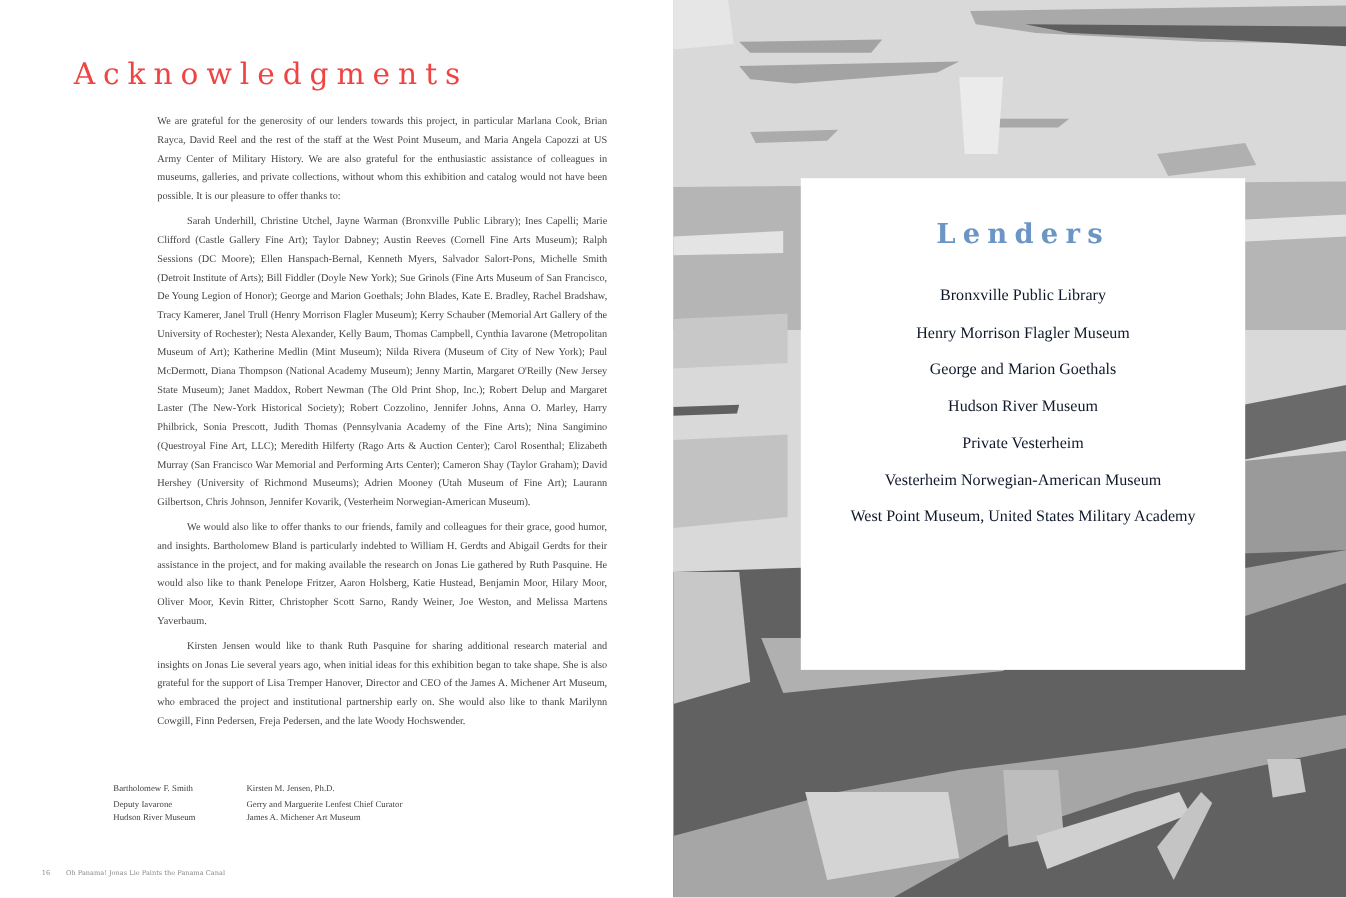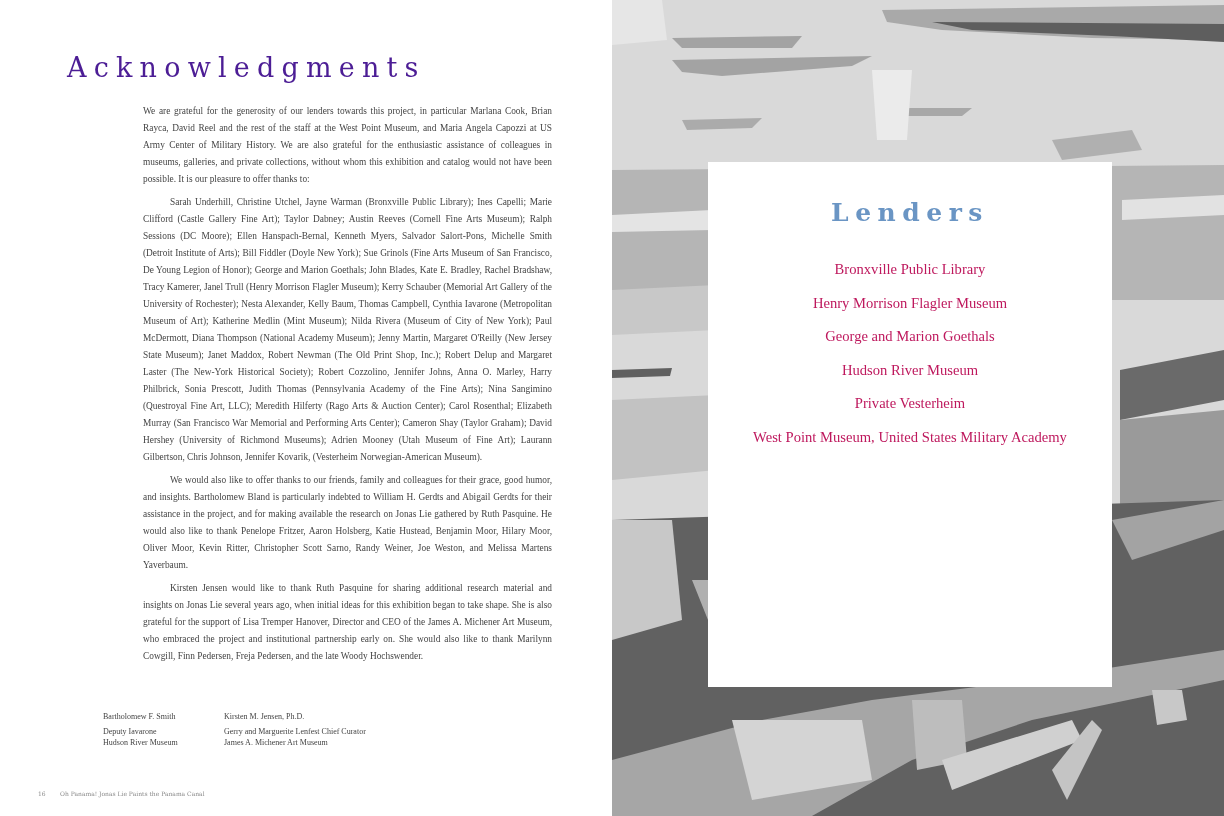--- a/index.html
+++ b/index.html
@@ -5,21 +5,21 @@
     * { box-sizing: border-box; margin: 0; padding: 0; }
     html, body { width: 1224px; height: 816px; overflow: hidden; background: #ffffff; }
     body { position: relative; font-family: "Liberation Serif", "DejaVu Serif", serif; color: #3a3a3a; }
 
     .left-page { position: absolute; left: 0; top: 0; width: 612px; height: 816px; background: #ffffff; }
     .right-page { position: absolute; left: 612px; top: 0; width: 612px; height: 816px; overflow: hidden; background: #d6d6d6; }
 
     .ack-title {
       position: absolute; left: 67px; top: 52px;
       font-family: "DejaVu Serif", "Liberation Serif", serif;
-      font-size: 27px; letter-spacing: 7.2px; color: #4c1d95; font-weight: normal;
+      font-size: 27px; letter-spacing: 7.2px; color: #ef4444; font-weight: normal;
     }
 
     .ack-body {
       position: absolute; left: 103px; top: 103px; width: 409px;
       font-size: 9.35px; line-height: 17px; color: #444;
       text-align: justify;
       margin-left: 40px;
     }
     .ack-body p { margin-bottom: 6px; }
     .ack-body p.indent { text-indent: 27px; }
@@ -31,30 +31,30 @@
     .sig-name { display: block; margin-bottom: 4px; }
     .sig-line { display: block; }
 
     .footer { position: absolute; left: 38px; top: 790px; font-family: "DejaVu Serif", serif; font-size: 6px; color: #8a8a8a; white-space: nowrap; }
     .footer .pg { display: inline-block; width: 22px; }
 
     
     .painting { position: absolute; inset: 0; }
 
     .lenders-box {
-      position: absolute; left: 96px; top: 162px; width: 404px; height: 525px;
+      position: absolute; left: 116px; top: 162px; width: 404px; height: 447px;
       background: #ffffff;
     }
     .lenders-title {
       position: absolute; left: 0; width: 100%; top: 36px; text-align: center;
       font-family: "DejaVu Serif", "Liberation Serif", serif;
       font-size: 25px; letter-spacing: 6.5px; color: #6a95c4;
     }
     .lenders-list { position: absolute; left: 0; width: 100%; top: 95px; text-align: center; list-style: none; }
-    .lenders-list li { font-size: 14.6px; height: 33.5px; line-height: 24px; color: #be185d; }
+    .lenders-list li { font-size: 14.6px; height: 33.5px; line-height: 24px; color: #0f172a; }
   </style>
 </head>
 <body>
 
 <div class="left-page">
   <h1 class="ack-title">Acknowledgments</h1>
 
   <div class="ack-body">
     <p>We are grateful for the generosity of our lenders towards this project, in particular Marlana Cook, Brian Rayca, David Reel and the rest of the staff at the West Point Museum, and Maria Angela Capozzi at US Army Center of Military History. We are also grateful for the enthusiastic assistance of colleagues in museums, galleries, and private collections, without whom this exhibition and catalog would not have been possible. It is our pleasure to offer thanks to:</p>
     <p class="indent">Sarah Underhill,  Christine Utchel, Jayne Warman (Bronxville Public Library); Ines Capelli; Marie Clifford (Castle Gallery Fine Art); Taylor Dabney; Austin Reeves (Cornell Fine Arts Museum); Ralph Sessions (DC Moore); Ellen Hanspach-Bernal, Kenneth Myers, Salvador Salort-Pons, Michelle Smith (Detroit Institute of Arts); Bill Fiddler (Doyle New York); Sue Grinols (Fine Arts Museum of San Francisco, De Young Legion of Honor); George and Marion Goethals; John Blades, Kate E. Bradley, Rachel Bradshaw, Tracy Kamerer, Janel Trull (Henry Morrison Flagler Museum); Kerry Schauber (Memorial Art Gallery of the University of Rochester); Nesta Alexander, Kelly Baum, Thomas Campbell, Cynthia Iavarone (Metropolitan Museum of Art); Katherine Medlin (Mint Museum); Nilda Rivera (Museum of City of New York); Paul McDermott, Diana Thompson (National Academy Museum); Jenny Martin, Margaret O'Reilly (New Jersey State Museum); Janet Maddox, Robert Newman (The Old Print Shop, Inc.); Robert Delup and Margaret Laster (The New-York Historical Society); Robert Cozzolino, Jennifer Johns, Anna O. Marley, Harry Philbrick, Sonia Prescott, Judith Thomas (Pennsylvania Academy of the Fine Arts); Nina Sangimino (Questroyal Fine Art, LLC); Meredith Hilferty (Rago Arts &amp; Auction Center); Carol Rosenthal; Elizabeth Murray (San Francisco War Memorial and Performing Arts Center); Cameron Shay (Taylor Graham); David Hershey (University of Richmond Museums); Adrien Mooney (Utah Museum of Fine Art); Laurann Gilbertson, Chris Johnson, Jennifer Kovarik, (Vesterheim Norwegian-American Museum).</p>
@@ -116,16 +116,17 @@
   </svg>
 
   <div class="lenders-box">
     <h2 class="lenders-title">Lenders</h2>
     <ul class="lenders-list">
       <li>Bronxville Public Library</li>
       <li>Henry Morrison Flagler Museum</li>
       <li>George and Marion Goethals</li>
       <li>Hudson River Museum</li>
       <li>Private Vesterheim</li>
+      <li>Vesterheim Norwegian-American Museum</li>
       <li>West Point Museum, United States Military Academy</li>
     </ul>
   </div>
 </div>
 
 </body></html>

